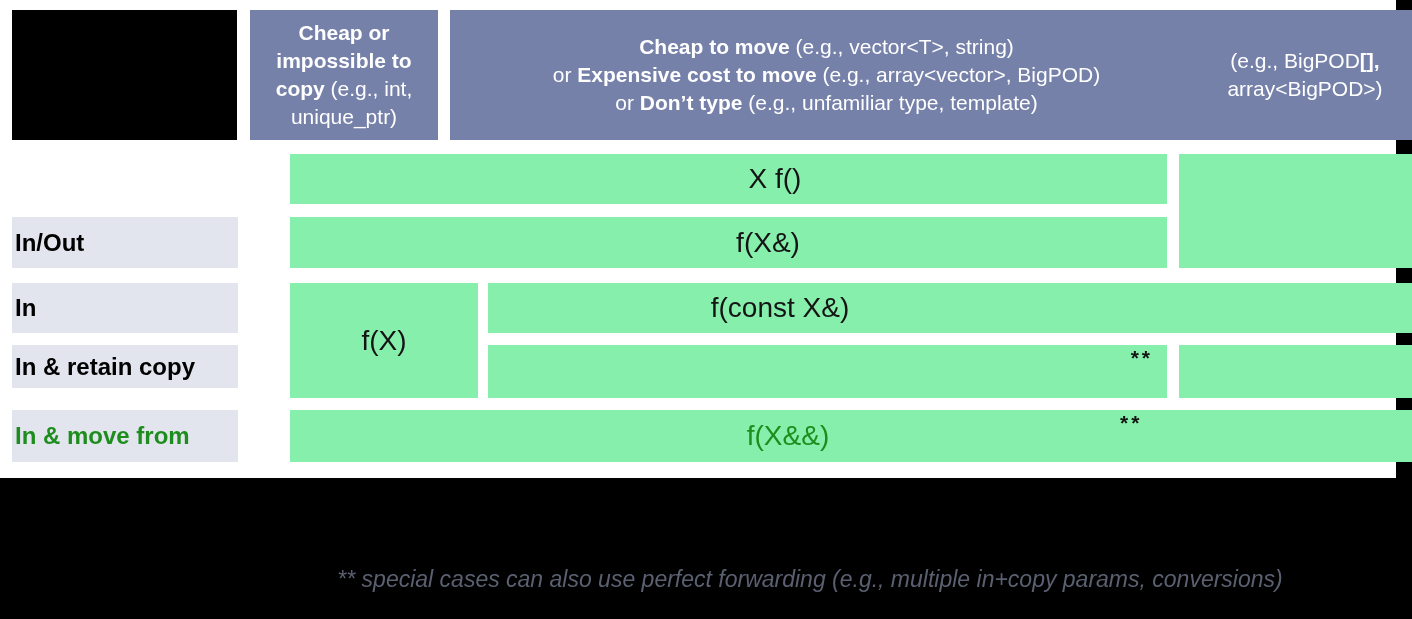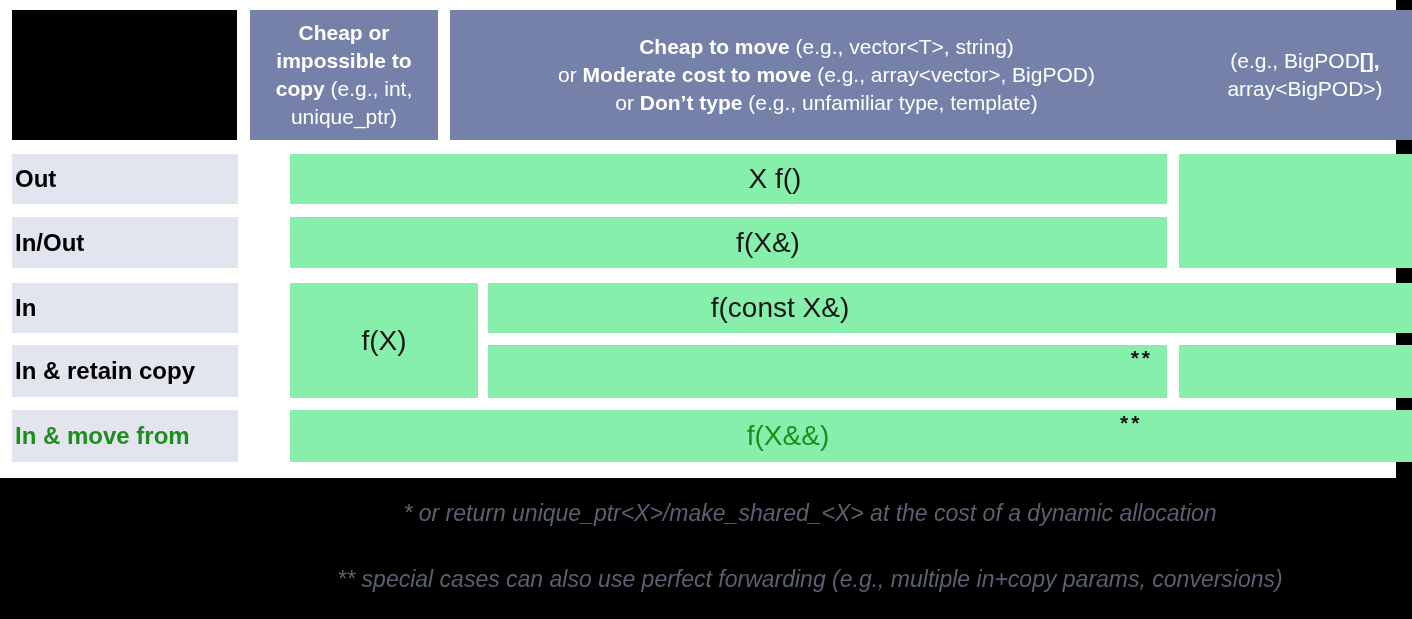--- a/index.html
+++ b/index.html
@@ -53,46 +53,43 @@
     <div>
       <b>Cheap or impossible to copy</b><span> (e.g., int, unique_ptr)</span>
     </div>
   </div>
 
   <div class="abs hdr hdr-c2">
     <div>
       <b>Cheap to move</b><span> (e.g., vector&lt;T&gt;, string)</span>
     </div>
     <div>
-      <span>or </span><b>Moderate cost to move</b><span> (e.g., array&lt;vector&gt;, BigPOD)</span>
+      <span>or </span><b>Expensive cost to move</b><span> (e.g., array&lt;vector&gt;, BigPOD)</span>
     </div>
     <div>
       <span>or </span><b>Don’t type</b><span> (e.g., unfamiliar type, template)</span>
     </div>
   </div>
 
   <div class="abs hdr hdr-c3">
     <div>
       <span>(e.g., BigPOD</span><b>[],</b>
     </div>
     <div>
       <span>array&lt;BigPOD&gt;)</span>
     </div>
   </div>
 
-  <div class="abs rowlab" style="top:154px;height:50px;">
-      <span>Out</span>
-    </div>
   <div class="abs rowlab" style="top:217px;height:51px;">
       <span>In/Out</span>
     </div>
   <div class="abs rowlab" style="top:283px;height:50px;">
       <span>In</span>
     </div>
-  <div class="abs rowlab" style="top:345px;height:52px;">
+  <div class="abs rowlab" style="top:345px;height:43px;">
       <span>In &amp; retain copy</span>
     </div>
   <div class="abs rowlab green" style="top:410px;height:52px;">
       <span>In &amp; move from</span>
     </div>
 
   <div class="abs bar" style="left:250px;top:154px;width:877px;height:50px;">
     <span class="code" style="left:485px;">X f()</span>
   </div>
 
@@ -114,15 +111,14 @@
     <span class="stars" style="right:14px;">**</span>
   </div>
 
   <div class="abs bar" style="left:1139px;top:345px;width:256px;height:53px;"></div>
 
   <div class="abs bar" style="left:250px;top:410px;width:1145px;height:52px;">
     <span class="code green" style="left:498px;">f(X&amp;&amp;)</span>
     <span class="stars" style="left:830px;">**</span>
   </div>
 
-  <div class="footnote" style="top:500px;">* or return unique_ptr&lt;X&gt;/make_shared_&lt;X&gt; at the cost of a dynamic allocation</div>
   <div class="footnote" style="top:566px;">** special cases can also use perfect forwarding (e.g., multiple in+copy params, conversions)</div>
 </div>
 
 </body></html>

